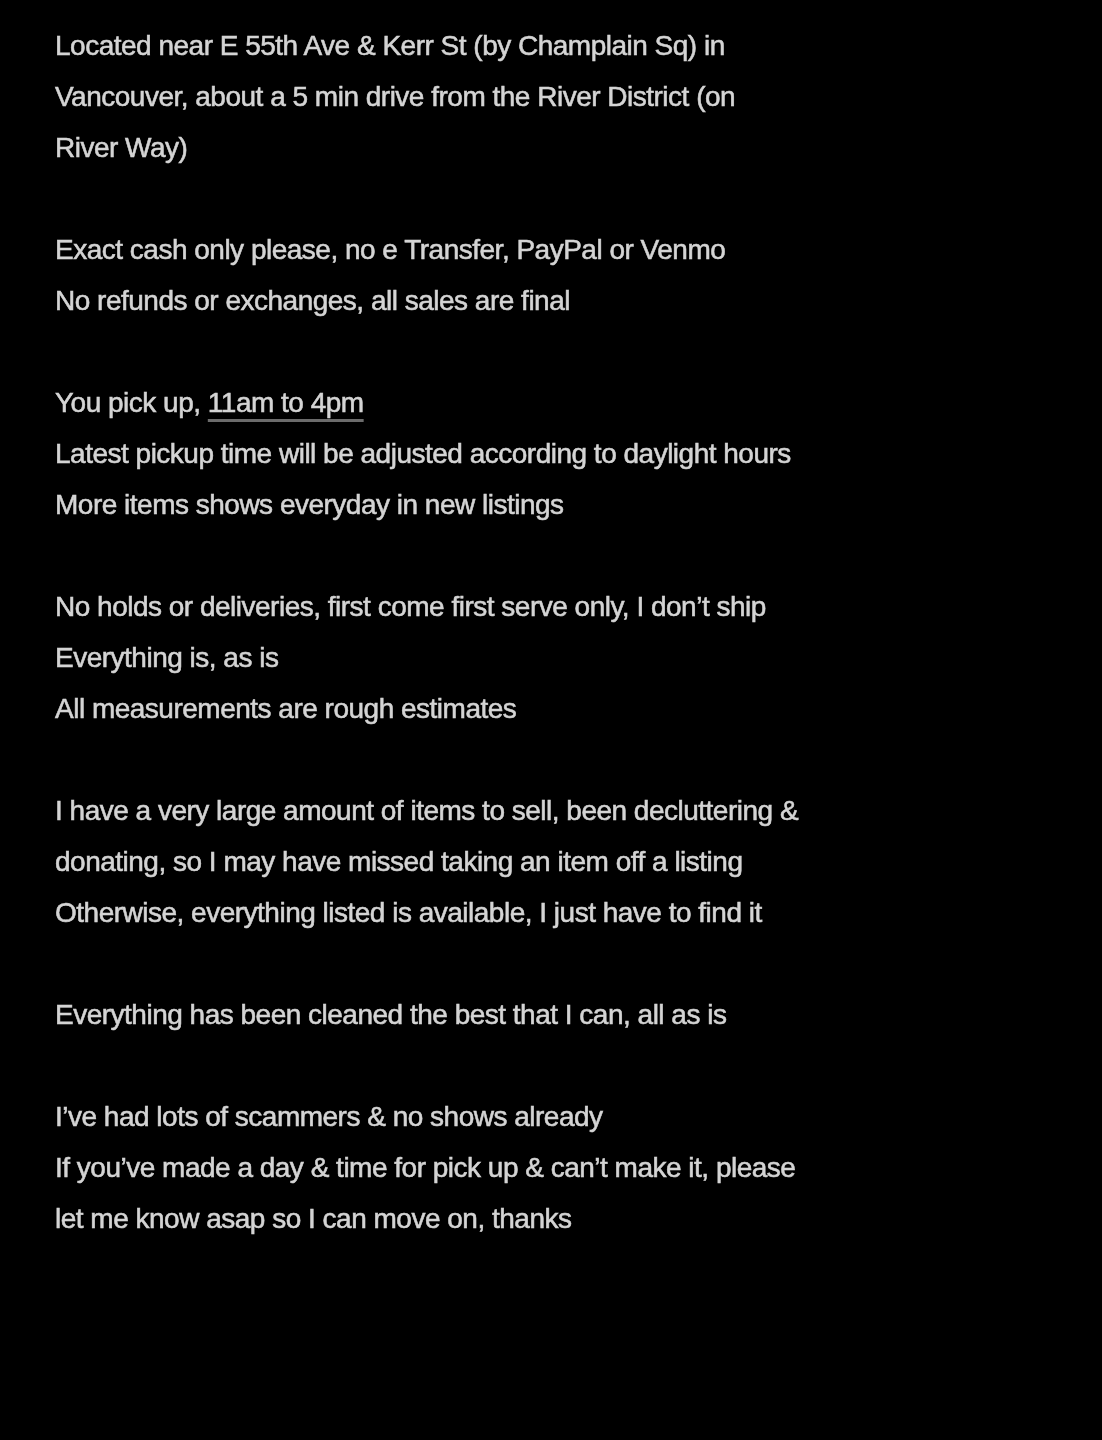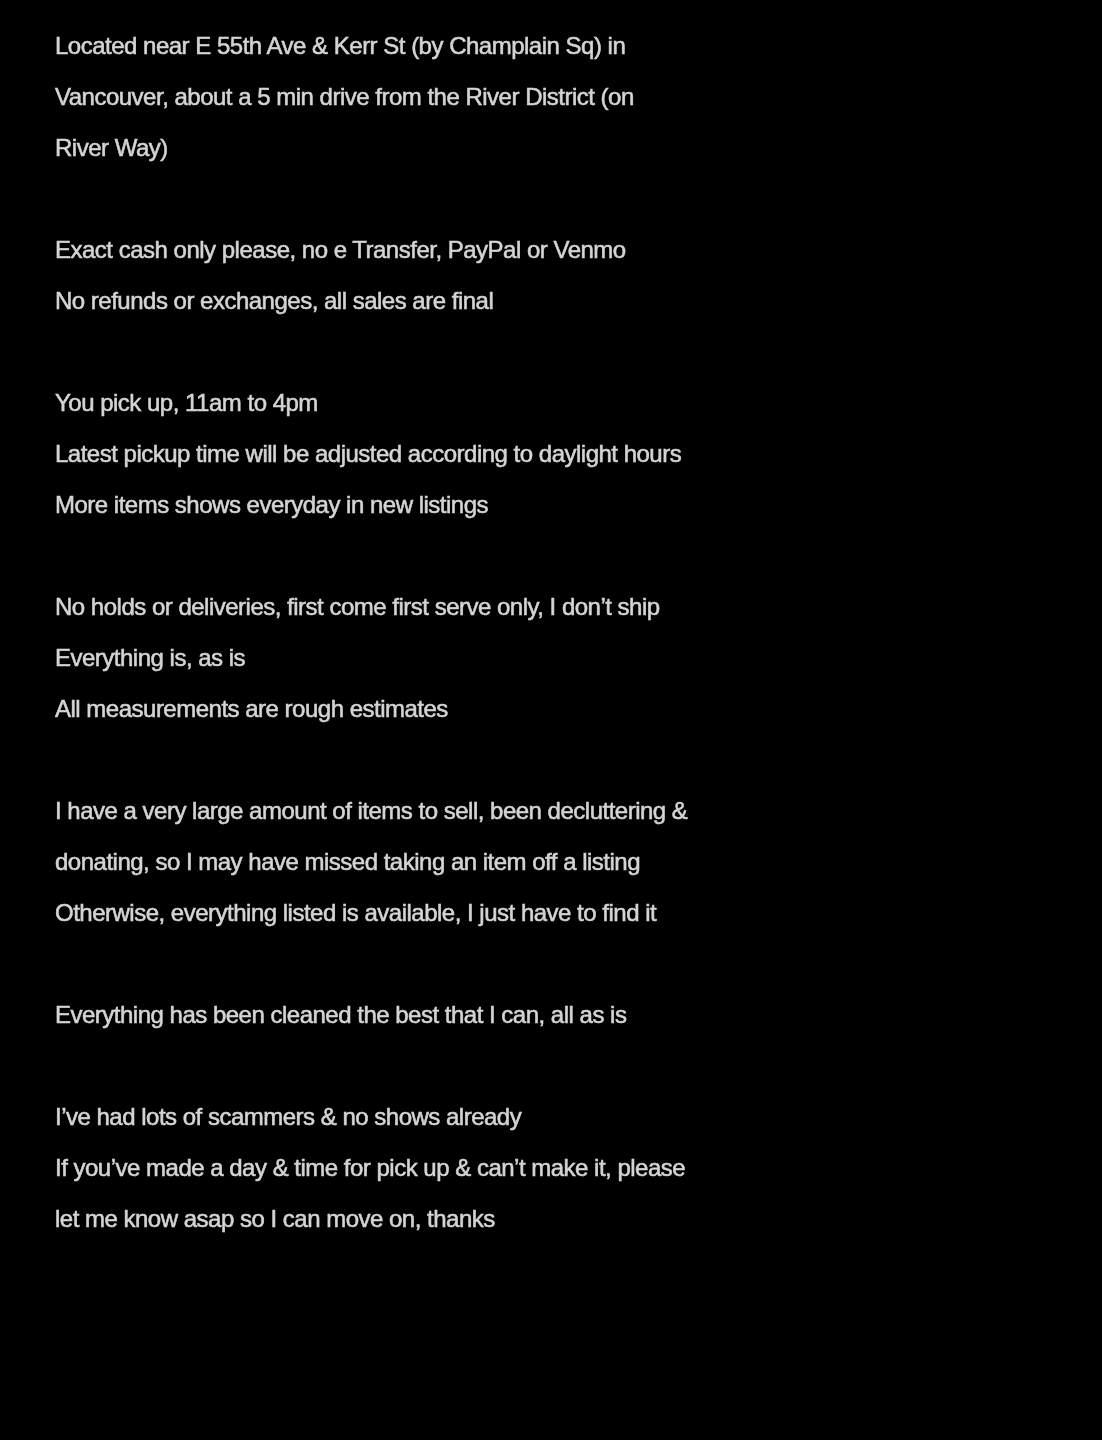--- a/index.html
+++ b/index.html
@@ -13,33 +13,34 @@
     overflow: hidden;
   }
   .page {
     box-sizing: border-box;
     width: 1102px;
     height: 1440px;
     padding: 20px 40px 0 55px;
     background: #000000;
     color: #d4d4d4;
     font-family: "Liberation Sans", sans-serif;
-    font-size: 24px;
+    font-size: 28px;
     font-weight: 500;
     letter-spacing: -0.5px;
     -webkit-text-stroke: 0.55px currentColor;
   }
   .para {
     margin: 0 0 51px 0;
   }
   .line {
     line-height: 51px;
     white-space: nowrap;
   }
   .u {
+    text-decoration: underline;
     text-decoration-color: #6b6b6b;
     text-decoration-thickness: 3px;
     text-underline-offset: 7px;
   }
 </style>
 </head>
 <body>
 
 <main class="page">
 

